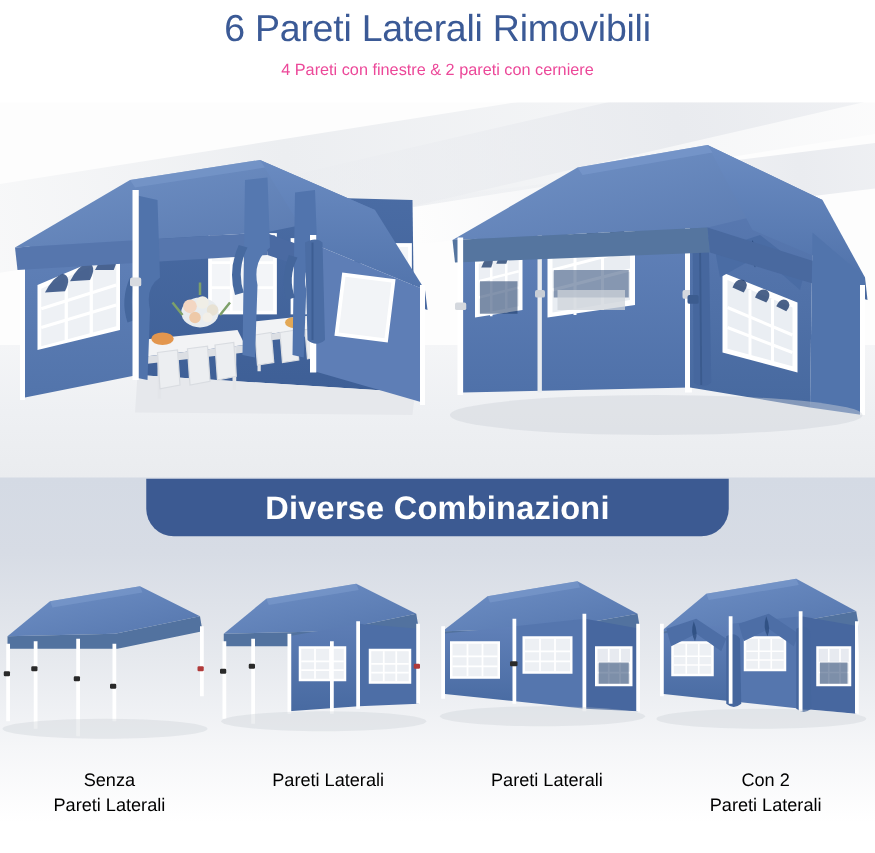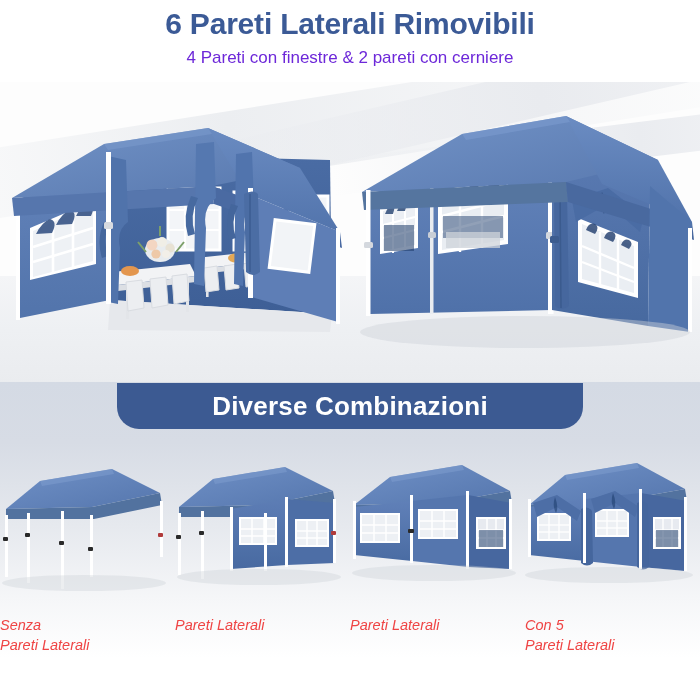--- a/index.html
+++ b/index.html
@@ -12,28 +12,28 @@
   }
 
   
   .header{
     position:absolute;left:0;top:0;width:700px;height:82px;
     background:#ffffff;
     text-align:center;
   }
   .title{
     margin:0;padding-top:7px;
-    font-size:30px;font-weight:bold;letter-spacing:-0.2px;
+    font-size:30px;font-weight:normal;letter-spacing:-0.2px;
     color:#3b5a96;
     line-height:1.15;
   }
   .subtitle{
     margin:0;padding-top:6px;
-    font-size:17px;font-weight:normal;
-    color:#6d28d9;
+    font-size:13px;font-weight:normal;
+    color:#ec4899;
     line-height:1.2;
   }
 
   
   .photos{
     position:absolute;left:0;top:82px;width:700px;height:314px;
     background:#fdfdfd;
     overflow:hidden;
   }
   
@@ -79,22 +79,22 @@
   .t0{left:0;}
   .t1{left:175px;}
   .t2{left:350px;}
   .t3{left:525px;}
 
   .captions{
     position:absolute;left:0;top:616px;width:700px;height:60px;
     display:flex;
   }
   .caption{
-    width:175px;
-    font-size:14.5px;color:#ef4444;line-height:1.35;font-style:italic;
+    width:175px;text-align:center;
+    font-size:14.5px;color:#000000;line-height:1.35;
   }
   .caption .l1{display:block;}
   .caption .l2{display:block;}
 
   svg{display:block;}
 </style>
 </head>
 <body>
 
 <div class="header">
@@ -580,16 +580,16 @@
     <span class="l1">Senza</span>
     <span class="l2">Pareti Laterali</span>
   </div>
   <div class="caption">
     <span class="l2">Pareti Laterali</span>
   </div>
   <div class="caption">
     <span class="l2">Pareti Laterali</span>
   </div>
   <div class="caption">
-    <span class="l1">Con 5</span>
+    <span class="l1">Con 2</span>
     <span class="l2">Pareti Laterali</span>
   </div>
 </div>
 
 </body></html>

